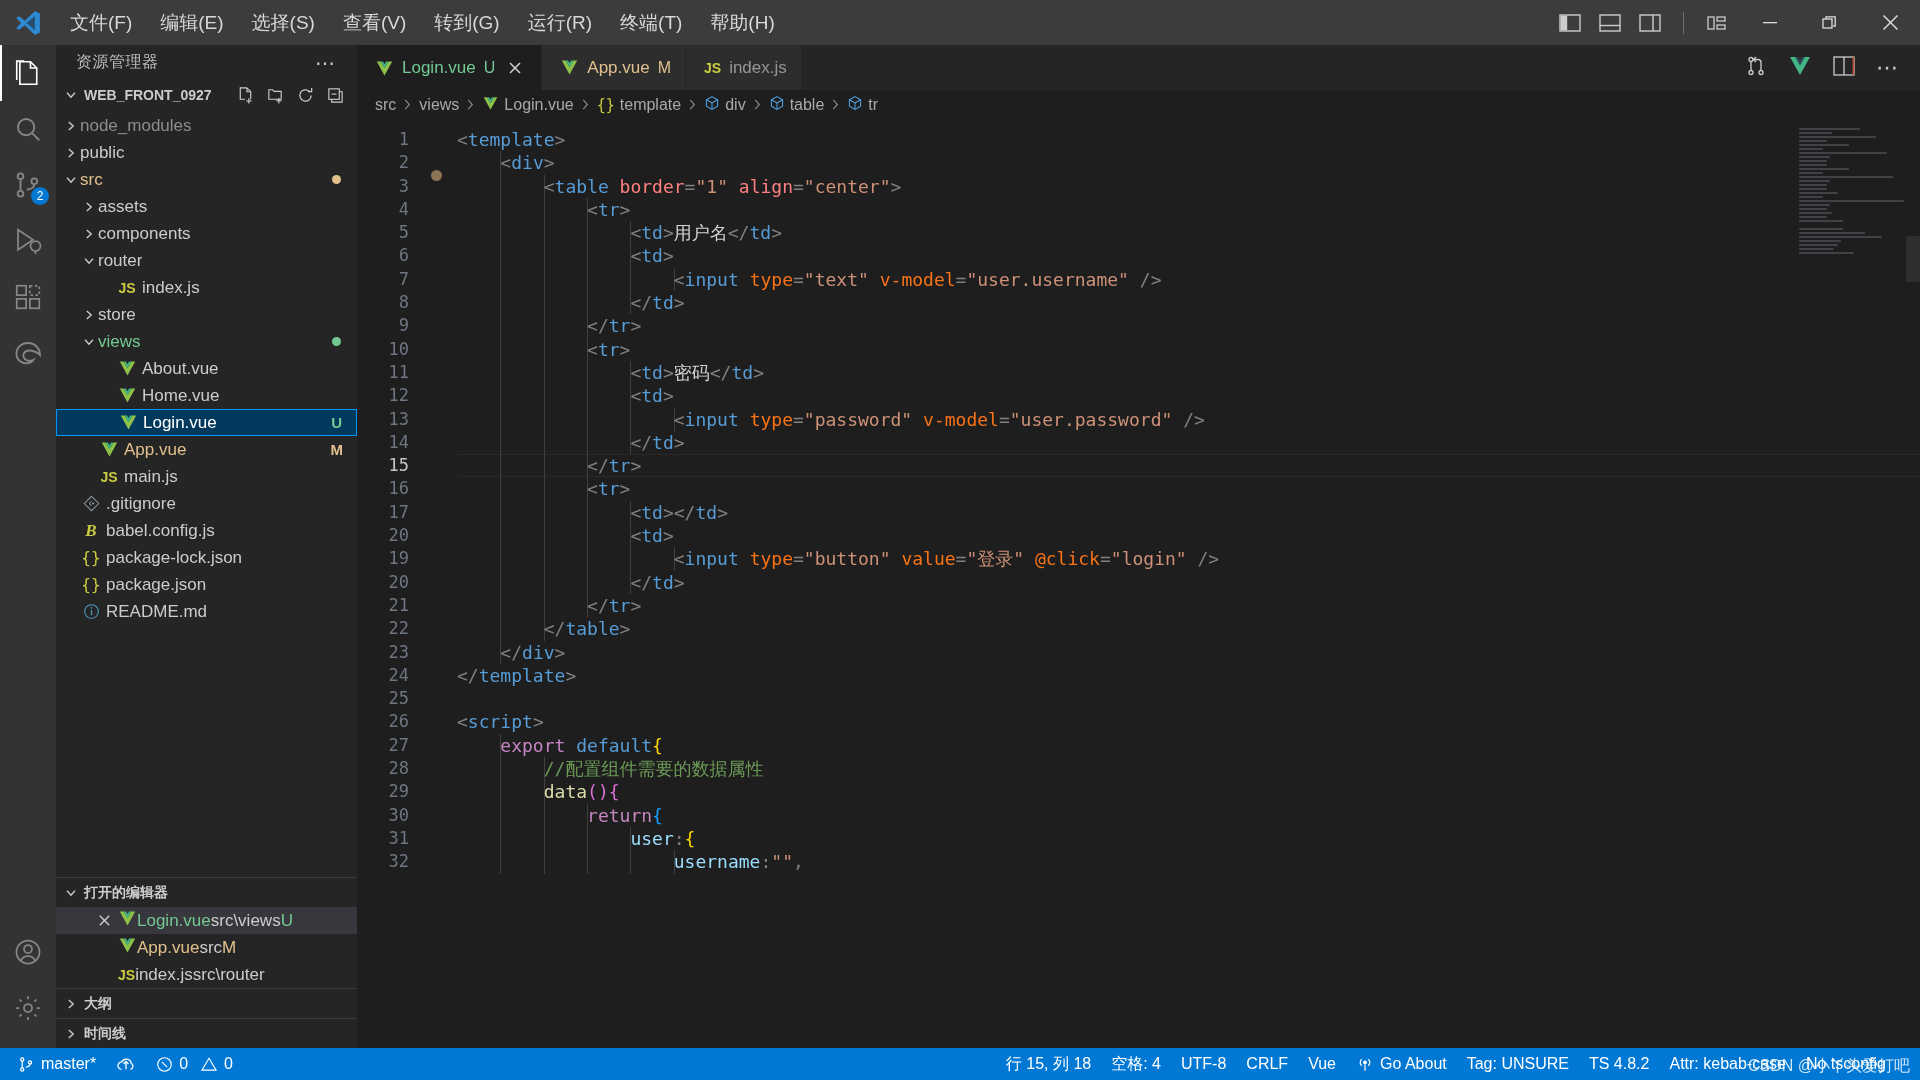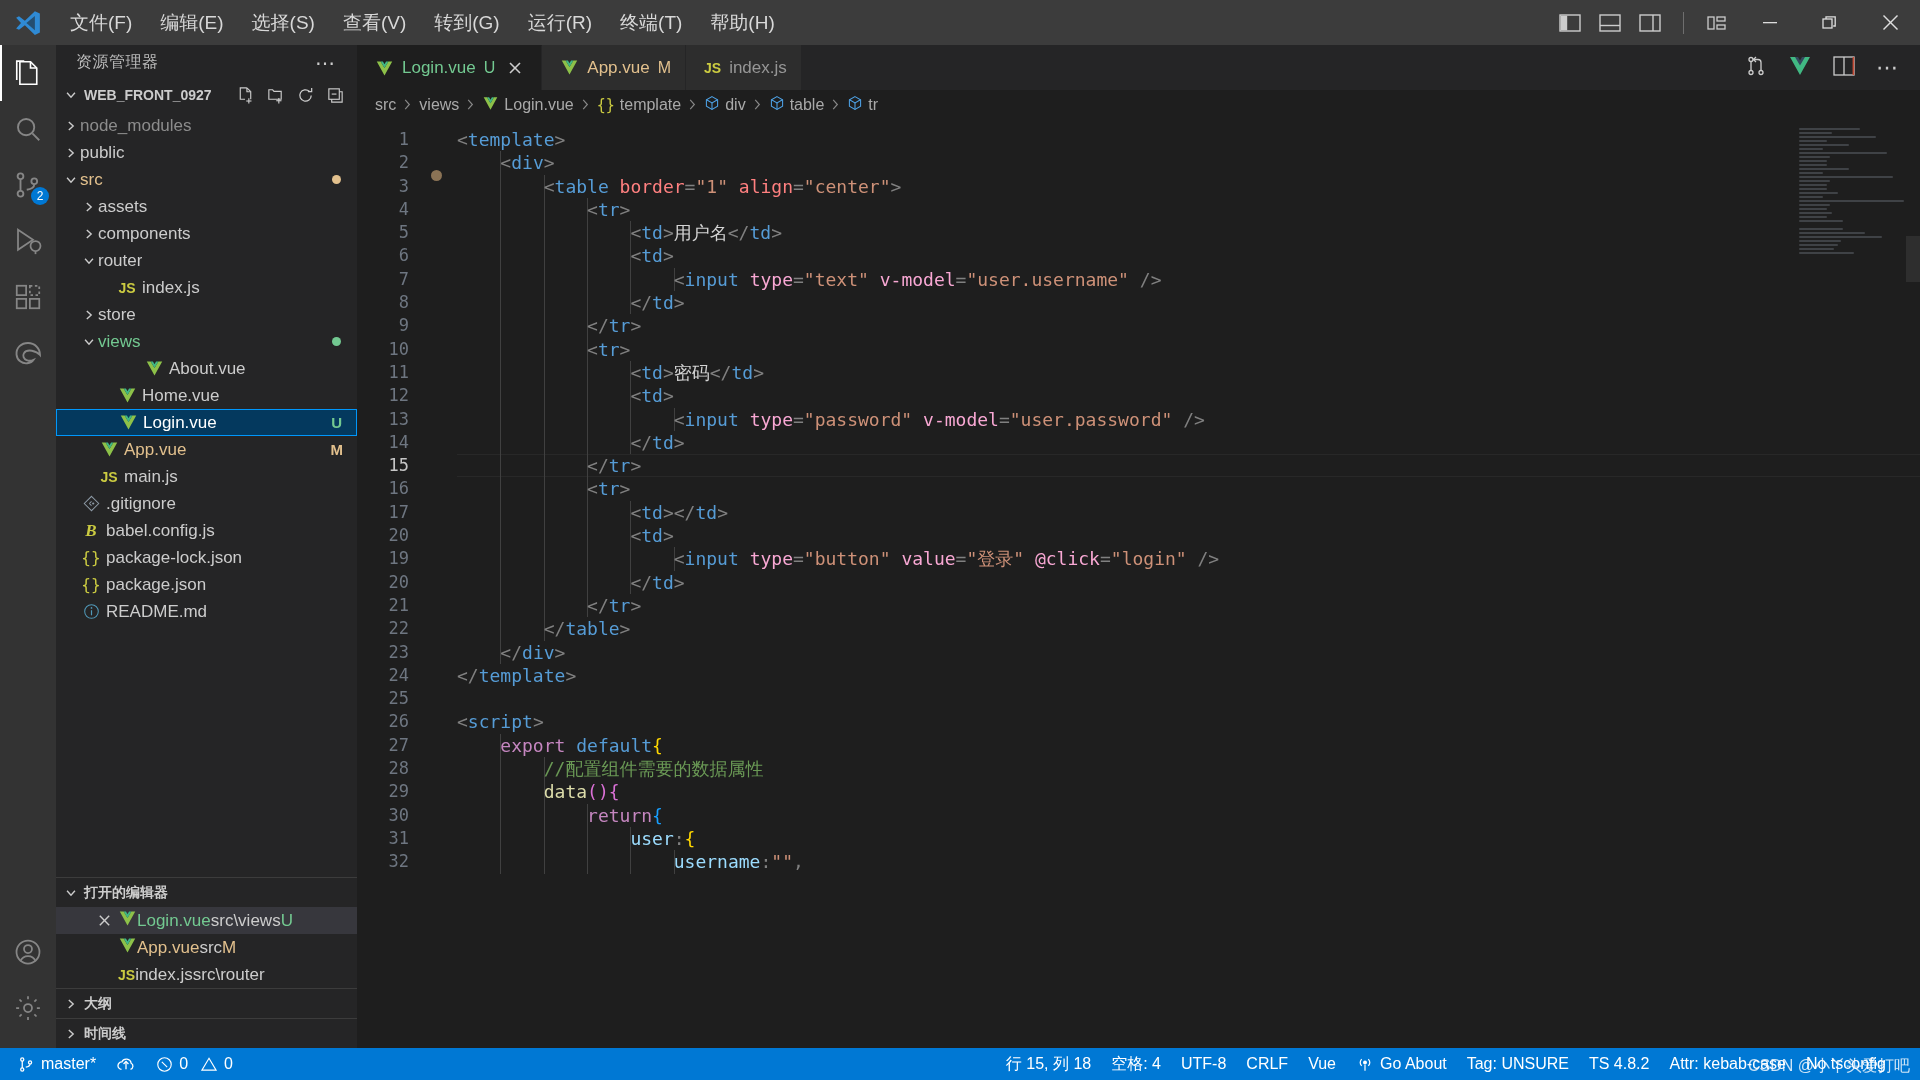--- a/index.html
+++ b/index.html
@@ -138,21 +138,21 @@
   .curline-hl {
     position: absolute; left: 0; right: 0; height: 23.3px;
     border-top: 1px solid #282828; border-bottom: 1px solid #282828;
     pointer-events: none;
   }
   .ig { position:absolute; top:0; bottom:0; width:1px; background:#404040; }
 
   
   .t-tag { color: #569cd6; }
   .t-punc { color: #808080; }
-  .t-attr { color: #f9a8d4; text-align: center; }
+  .t-attr { color: #f97316; text-align: center; }
   .t-attr2 { color: #ff8080; }
   .t-str { color: #ce9178; }
   .t-txt { color: #d4d4d4; }
   .t-kw { color: #c586c0; }
   .t-kw2 { color: #569cd6; }
   .t-fn { color: #dcdcaa; }
   .t-var { color: #9cdcfe; }
   .t-com { color: #6a9955; }
   .t-br1 { color: #ffd700; }
   .t-br2 { color: #da70d6; }
@@ -422,21 +422,21 @@
           </div>
           <div class="row" style="padding-left: 24px;">
             <span class="twisty">
               <svg width="14" height="14" viewBox="0 0 16 16" fill="none" stroke="#ccc" stroke-width="1.6">
                 <path d="M3.5 5.5L8 10.5 12.5 5.5"></path>
               </svg>
             </span>
             <span class="lbl c-green">views</span>
             <span class="dot-mod" style="background:#73c991"></span>
           </div>
-          <div class="row" style="padding-left: 42px; margin-left: 27px;">
+          <div class="row" style="padding-left: 42px;">
             <span class="twisty"></span>
             <span class="ficon">
               <svg width="19" height="17" viewBox="0 0 24 22">
                 <path d="M2 2h5l5 8.5L17 2h5L12 20 2 2z" fill="#8dc149"></path>
                 <path d="M7 2h3l2 3.5L14 2h3l-5 8.5L7 2z" fill="#41b883"></path>
               </svg>
             </span>
             <span class="lbl c-white">About.vue</span>
           </div>
           <div class="row" style="padding-left: 42px;">

